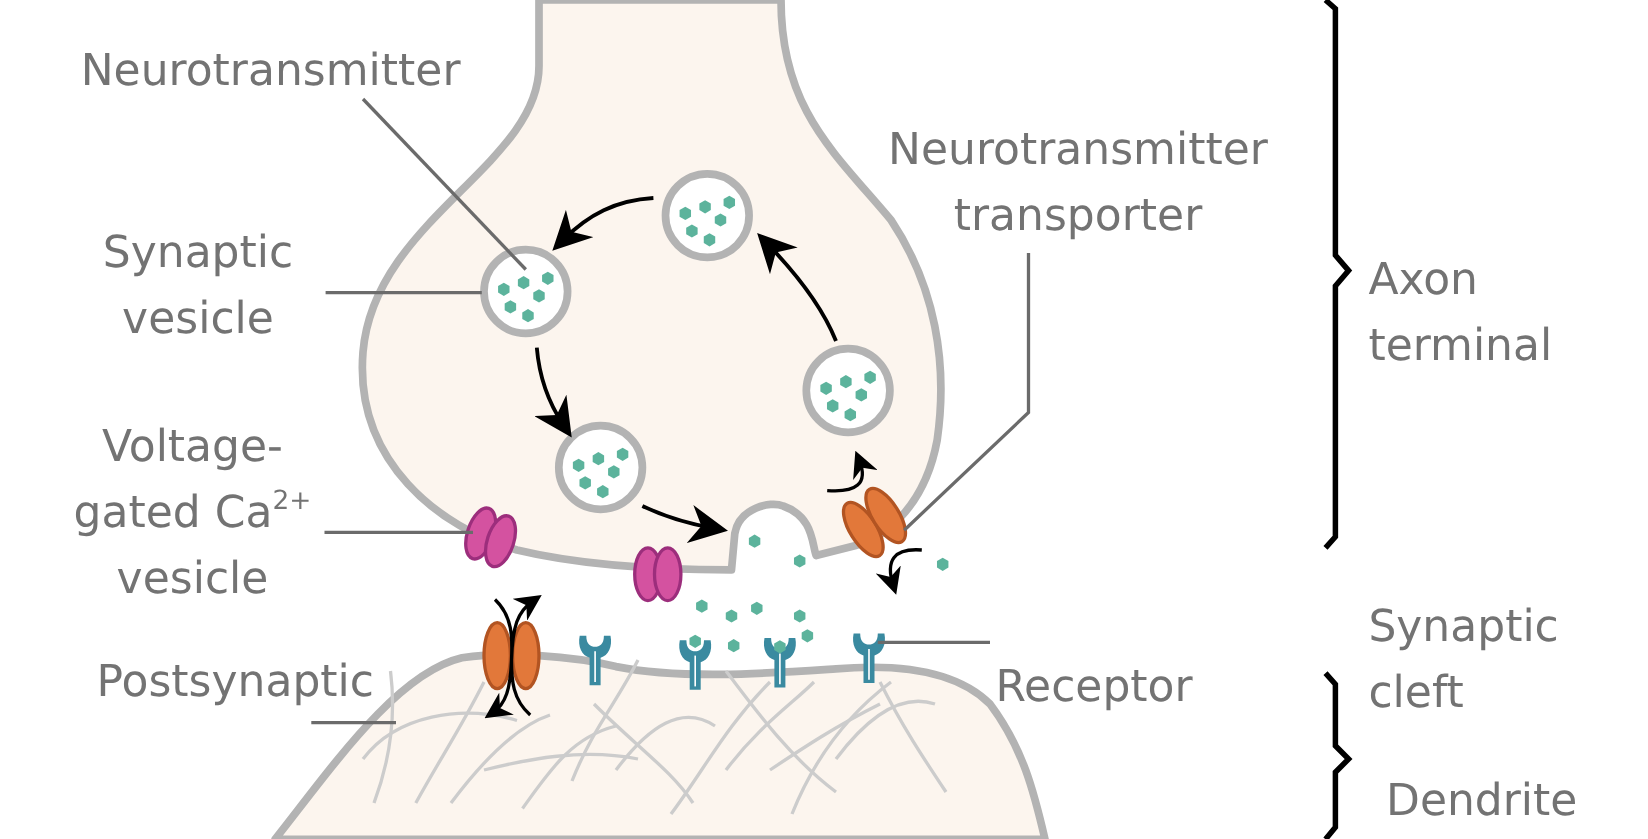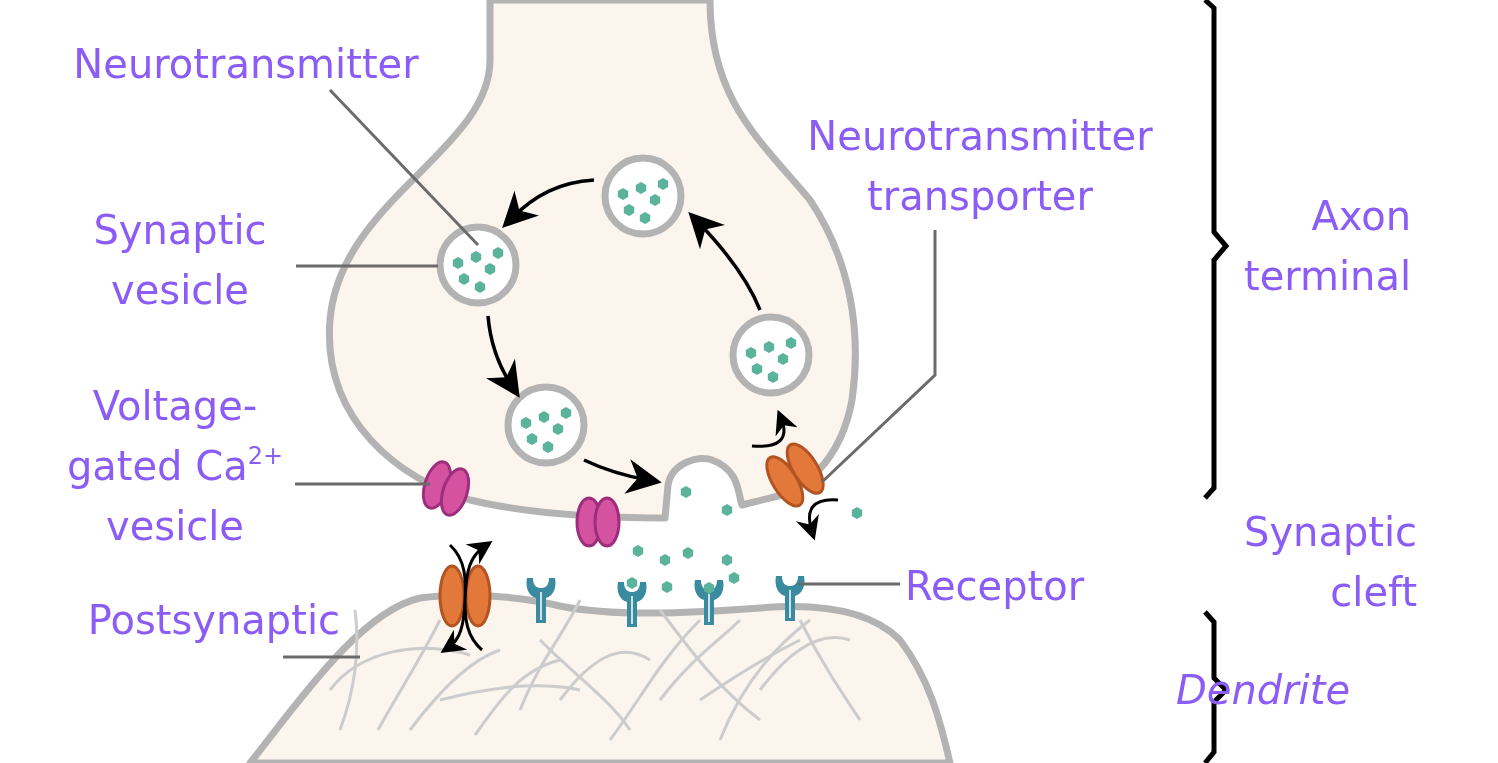--- a/index.html
+++ b/index.html
@@ -1,20 +1,20 @@
 <!DOCTYPE html>
 <html><head>
 <meta charset="utf-8">
 <style>
   html, body { margin: 0; padding: 0; background: #ffffff; }
   body { width: 1498px; height: 763px; overflow: hidden; position: relative; }
   #diagram { position: absolute; left: 0; top: 0; width: 1498px; height: 763px; }
-  .lbl { position: absolute; font-family: "DejaVu Sans", sans-serif; font-size: 40px; color: #8b5cf6; line-height: 60px; white-space: nowrap; }
+  .lbl { position: absolute; font-family: "DejaVu Sans", sans-serif; font-size: 40px; color: #737373; line-height: 60px; white-space: nowrap; }
   .lbl.center { text-align: center; }
-  .lbl.left { text-align: right; }
+  .lbl.left { text-align: left; margin-top: 38px; }
   .lbl span.line { display: block; }
   sup.ca { font-size: 24px; vertical-align: 16px; line-height: 0; }
 </style>
 </head>
 <body>
 
 <svg id="diagram" viewBox="0 0 1498 763" xmlns="http://www.w3.org/2000/svg">
   <defs>
     <marker id="arrowhead" markerWidth="10" markerHeight="10" refX="6" refY="5" orient="auto" markerUnits="strokeWidth">
       <path d="M0,0 L10,5 L0,10 L3,5 Z" fill="#000"></path>
@@ -202,15 +202,15 @@
 <div class="lbl left" style="left:1244px; top:186px;">
   <span class="line">Axon</span>
   <span class="line">terminal</span>
 </div>
 
 <div class="lbl left" style="left:1244px; top:502px;">
   <span class="line">Synaptic</span>
   <span class="line">cleft</span>
 </div>
 
-<div class="lbl left" style="left:1176px; top:660px;font-style:italic;">
+<div class="lbl left" style="left:1260px; top:660px;">
   <span class="line">Dendrite</span>
 </div>
 
 </body></html>

